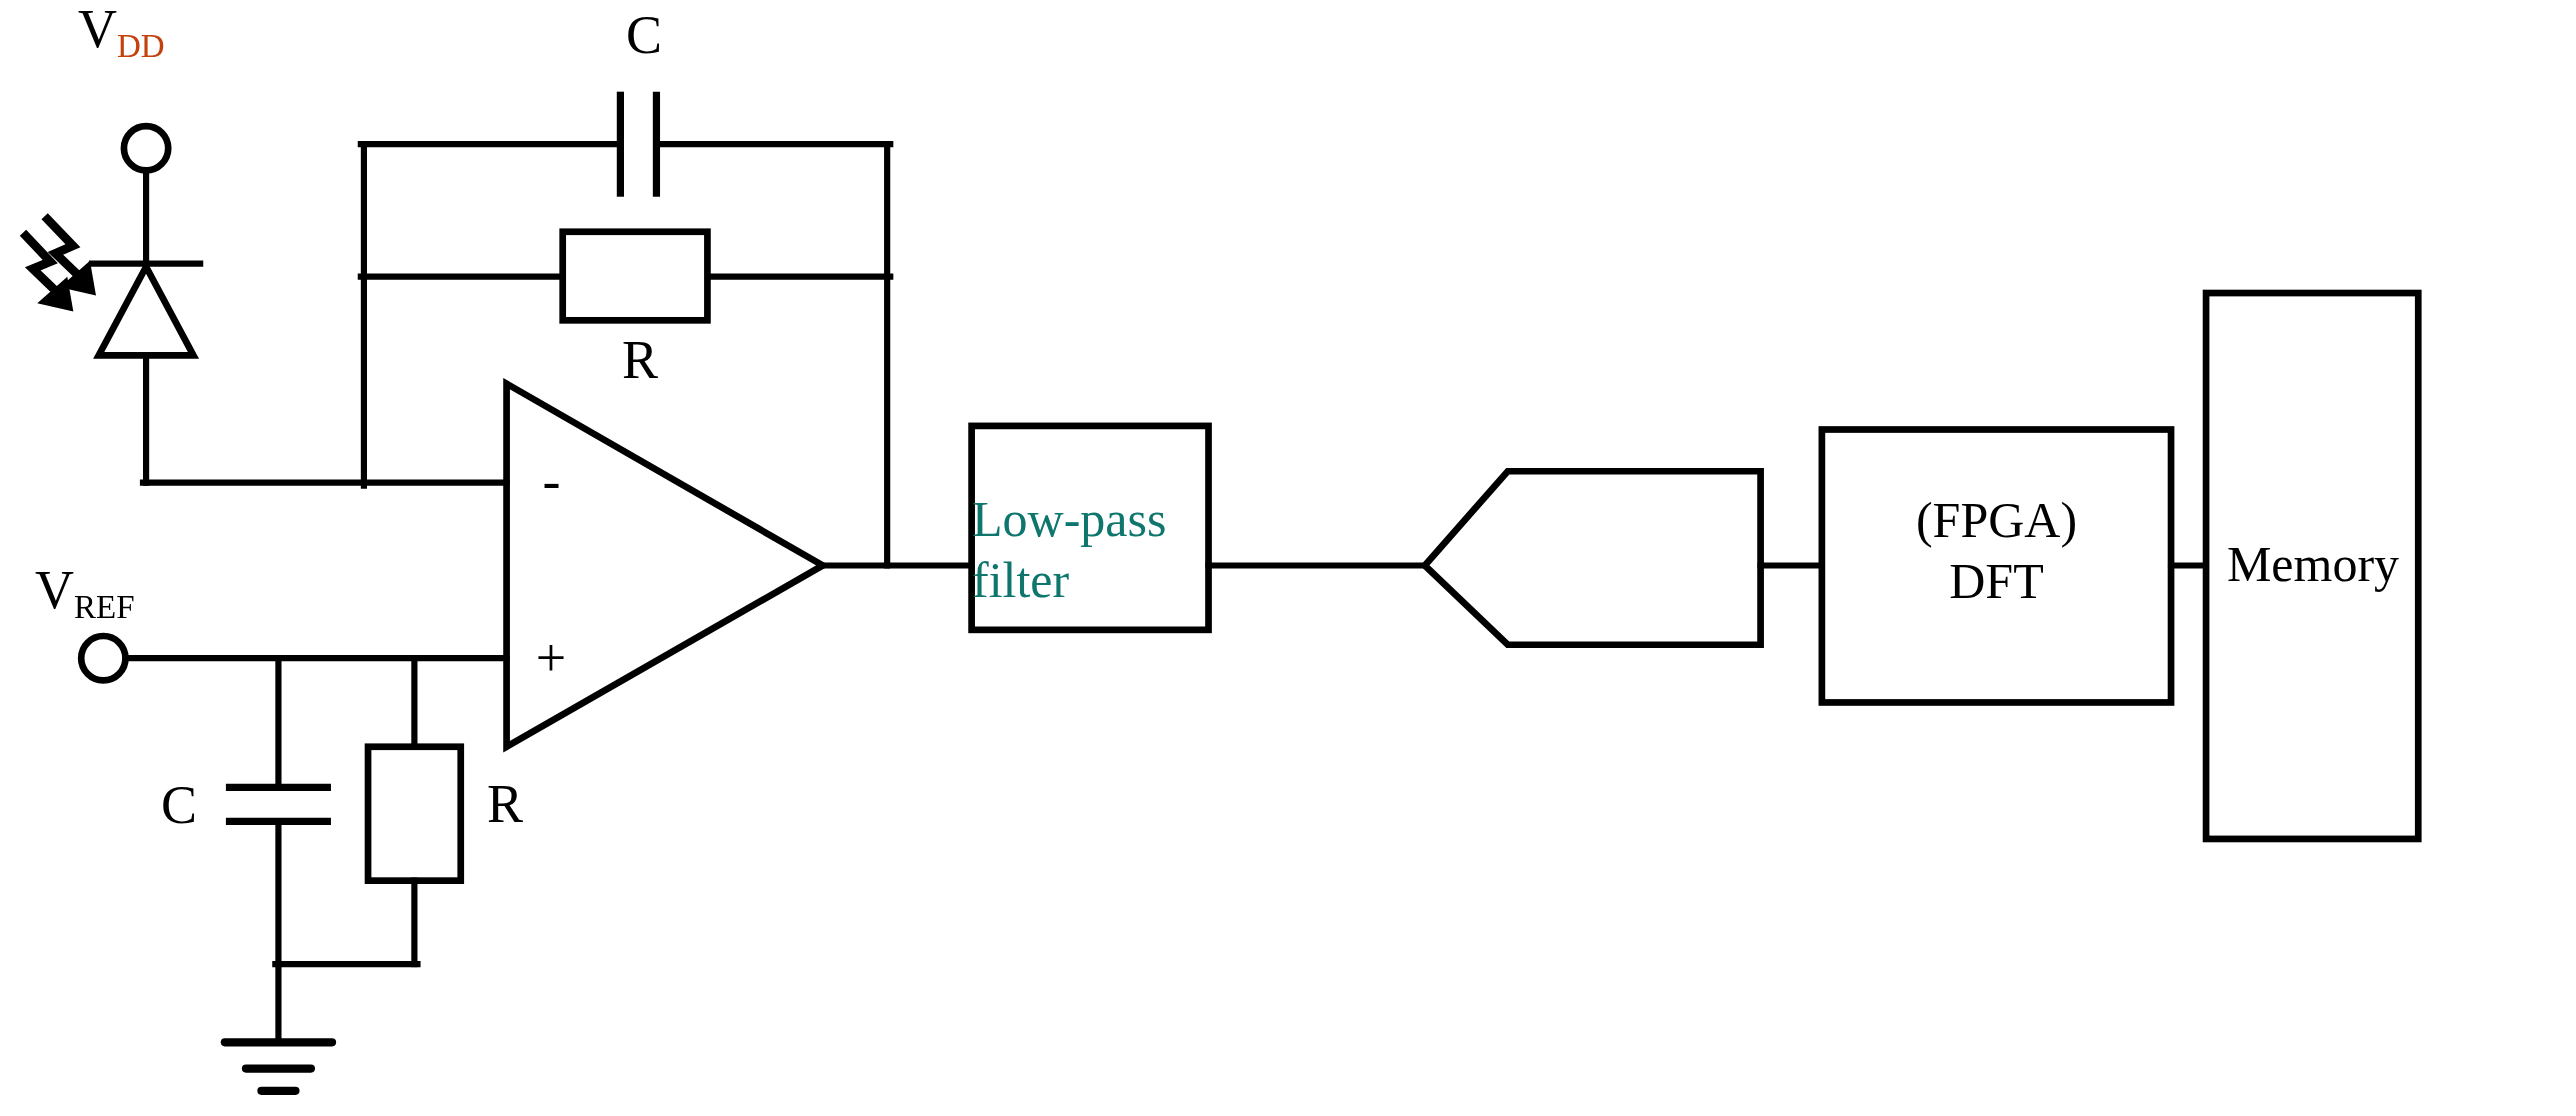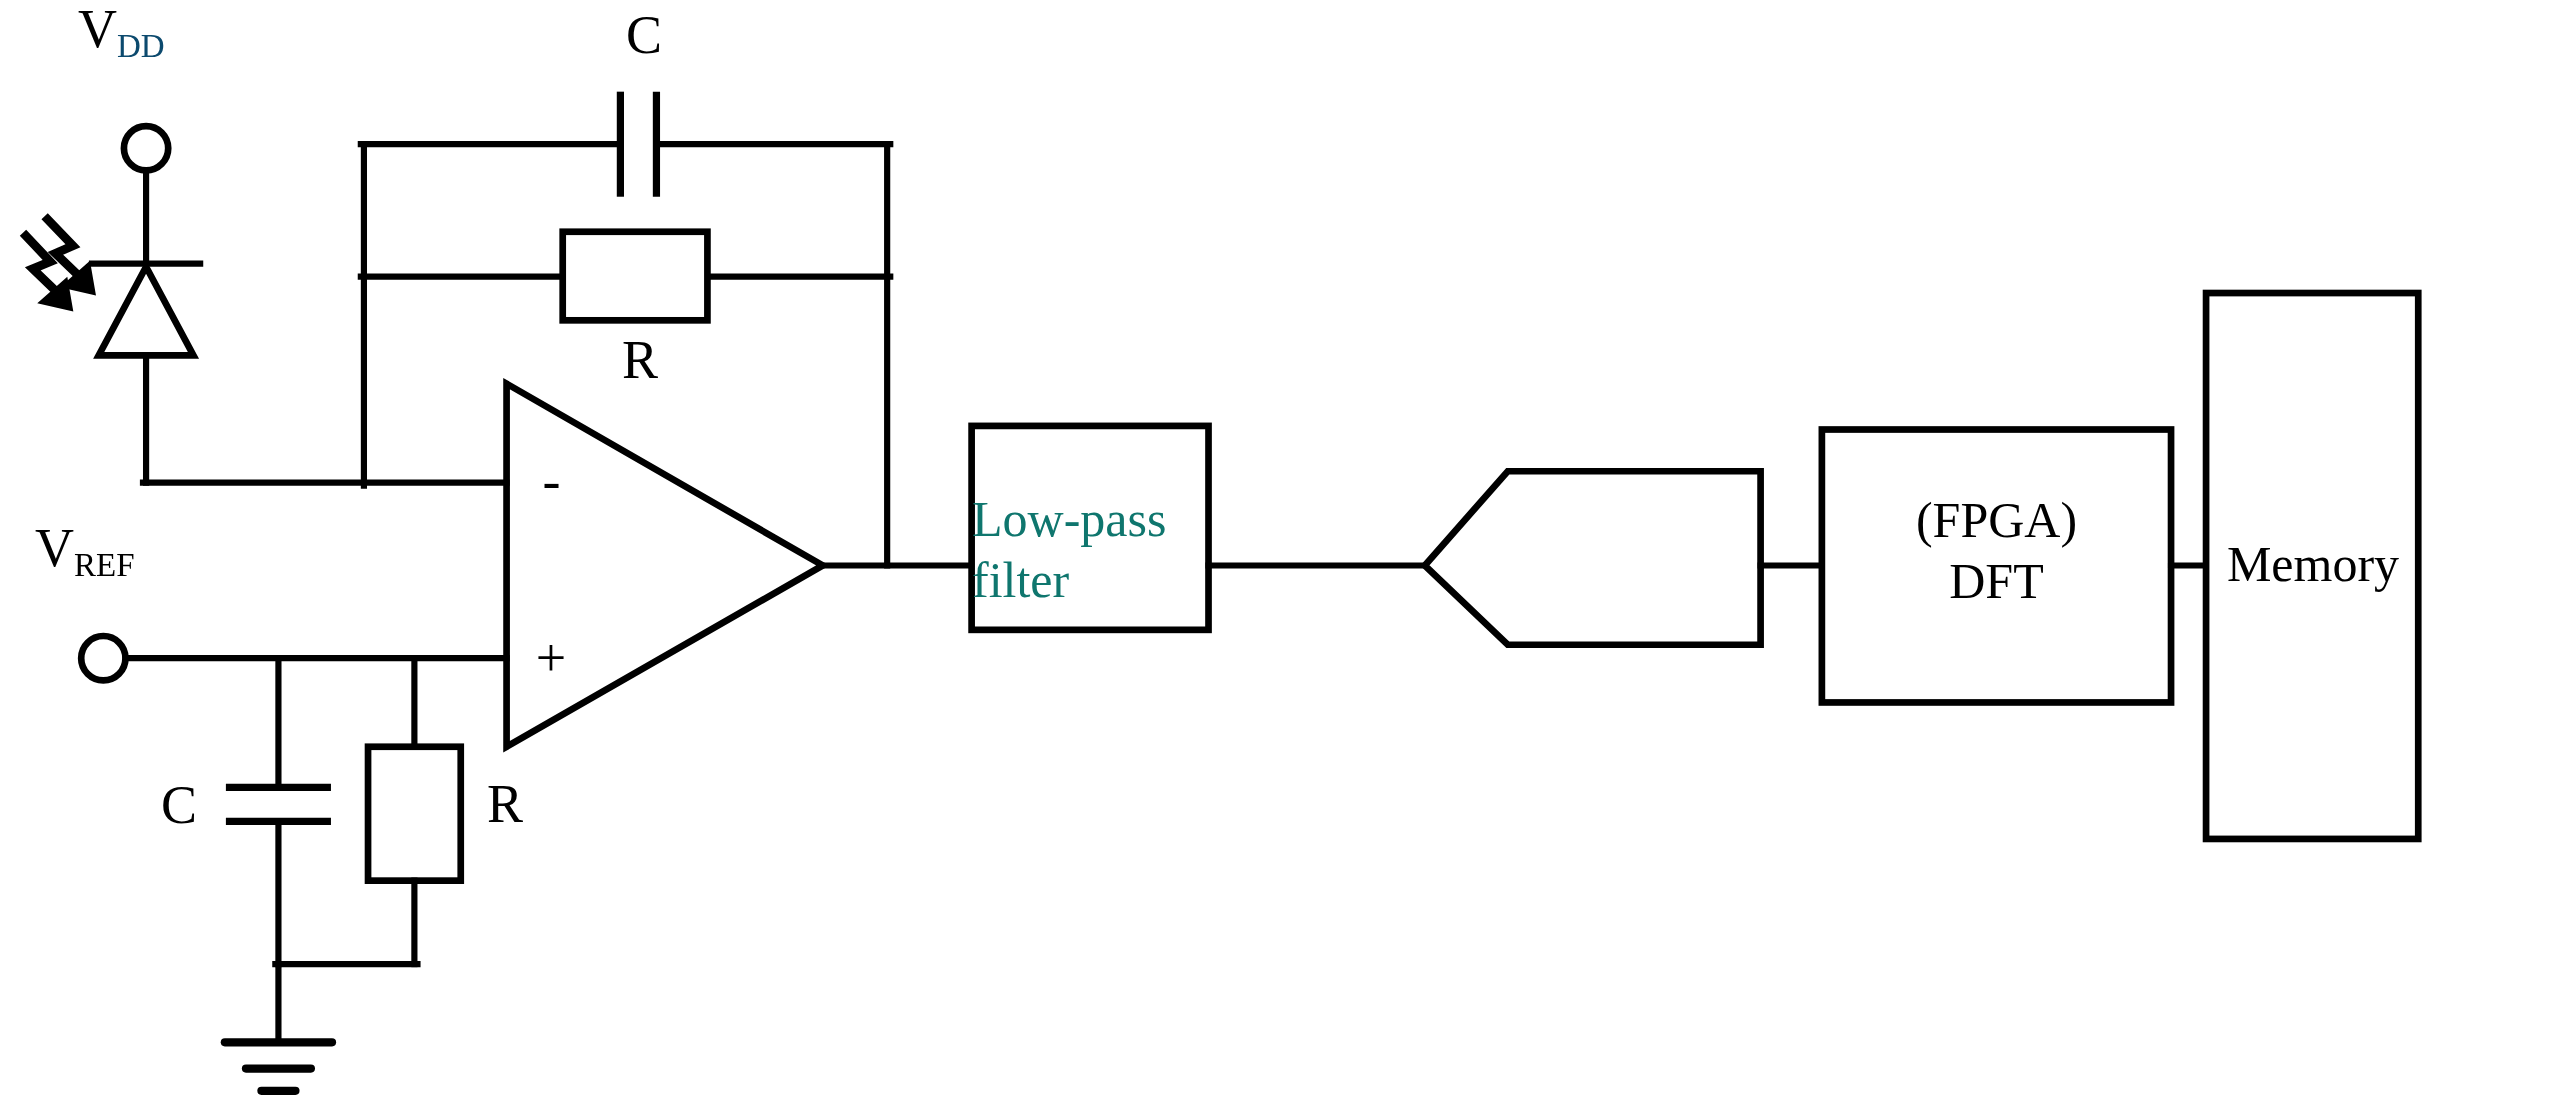--- a/index.html
+++ b/index.html
@@ -162,24 +162,24 @@
 
     <line class="wire" x1="4215" y1="1098" x2="4283" y2="1098"></line>
 
     <g>
       <rect class="shape" x="4283" y="569" width="412" height="1060"></rect>
     </g>
 
   </svg>
 
   <div style="position:absolute; left:78px; top:-2.1px; width:144px; height:62px;">
-    <span style="font-family:'Liberation Serif','DejaVu Serif',serif; font-size:54px; color:#000;">V</span><span style="font-family:'Liberation Serif','DejaVu Serif',serif; font-size:33px; color:#0c4a6e; position:relative; top:10.3px;">DD</span>
-  </div>
-
-  <div style="position:absolute; left:35px; top:517px; width:170px; height:62px;">
+    <span style="font-family:'Liberation Serif','DejaVu Serif',serif; font-size:54px; color:#000;">V</span><span style="font-family:'Liberation Serif','DejaVu Serif',serif; font-size:33px; color:#c2410c; position:relative; top:10.3px;">DD</span>
+  </div>
+
+  <div style="position:absolute; left:35px; top:559px; width:170px; height:62px;">
     <span style="font-family:'Liberation Serif','DejaVu Serif',serif; font-size:54px; color:#000;">V</span><span style="font-family:'Liberation Serif','DejaVu Serif',serif; font-size:33px; color:#000; position:relative; top:10.3px;">REF</span>
   </div>
 
   <div style="position:absolute; left:613px; top:4.1px; width:62px; height:62px;
               font-family:'Liberation Serif','DejaVu Serif',serif; font-size:54px; color:#000;
               text-align:center;">C</div>
 
   <div style="position:absolute; left:609px; top:329px; width:62px; height:62px;
               font-family:'Liberation Serif','DejaVu Serif',serif; font-size:54px; color:#000;
               text-align:center;">R</div>

